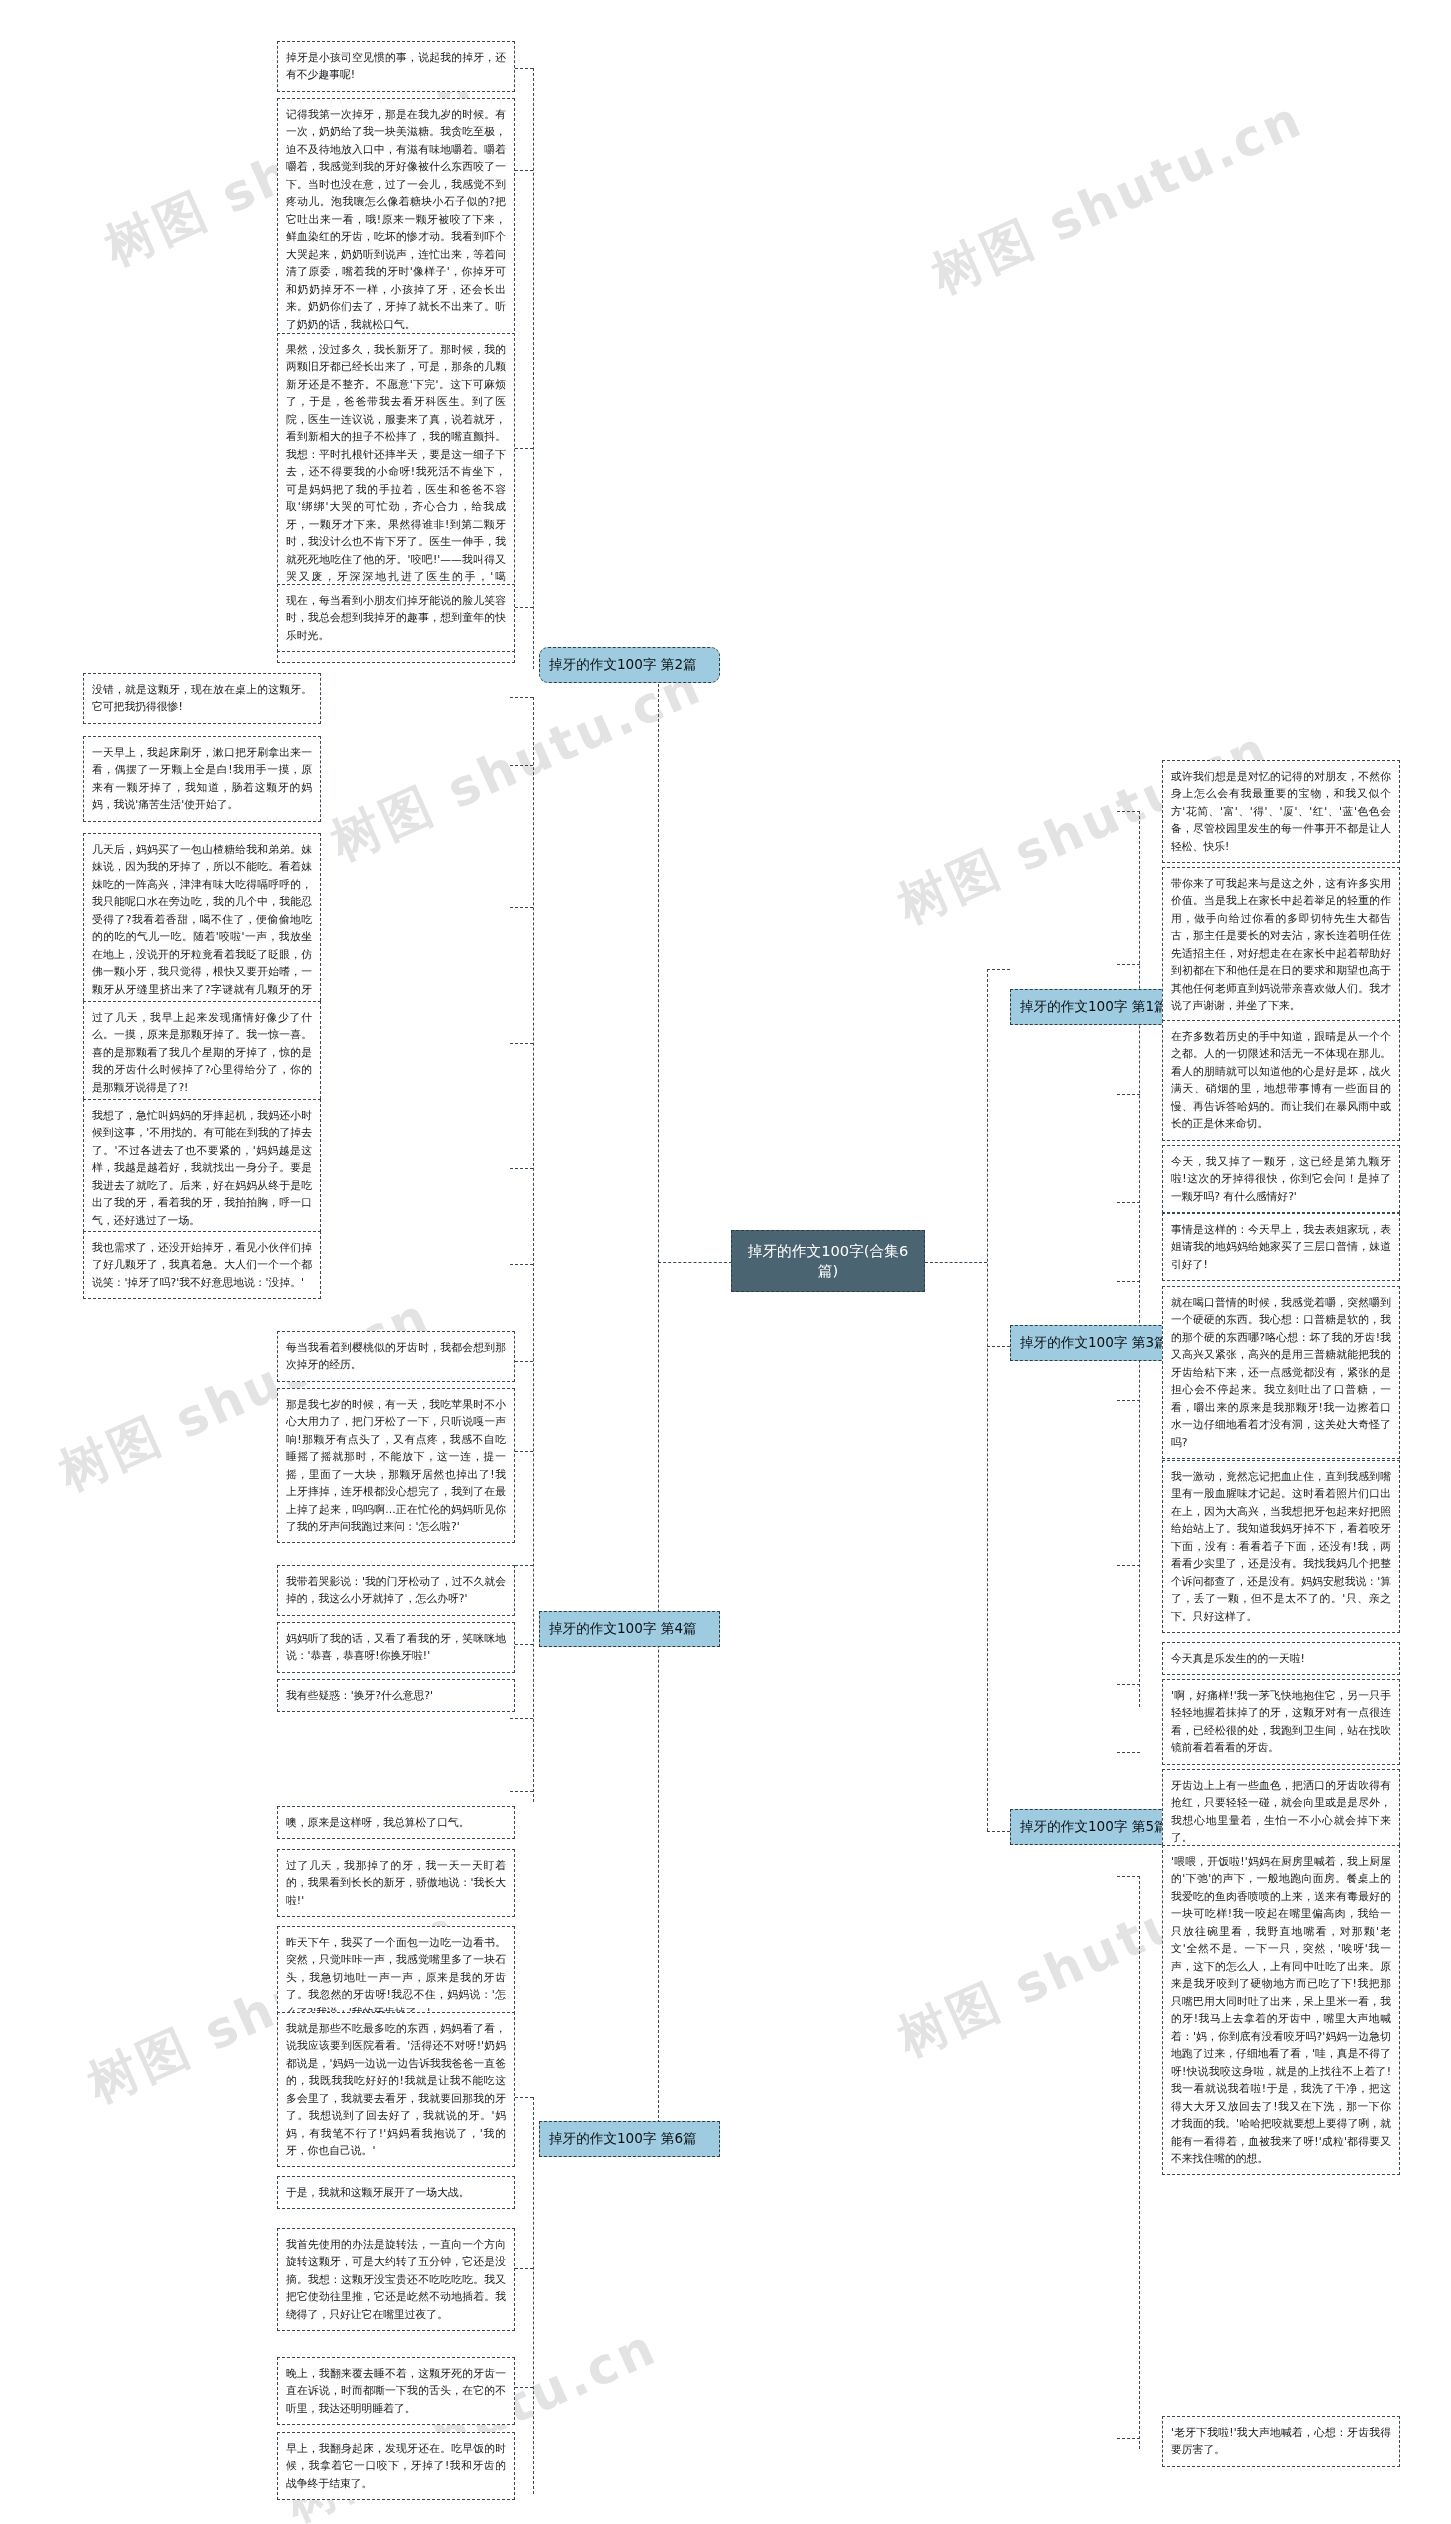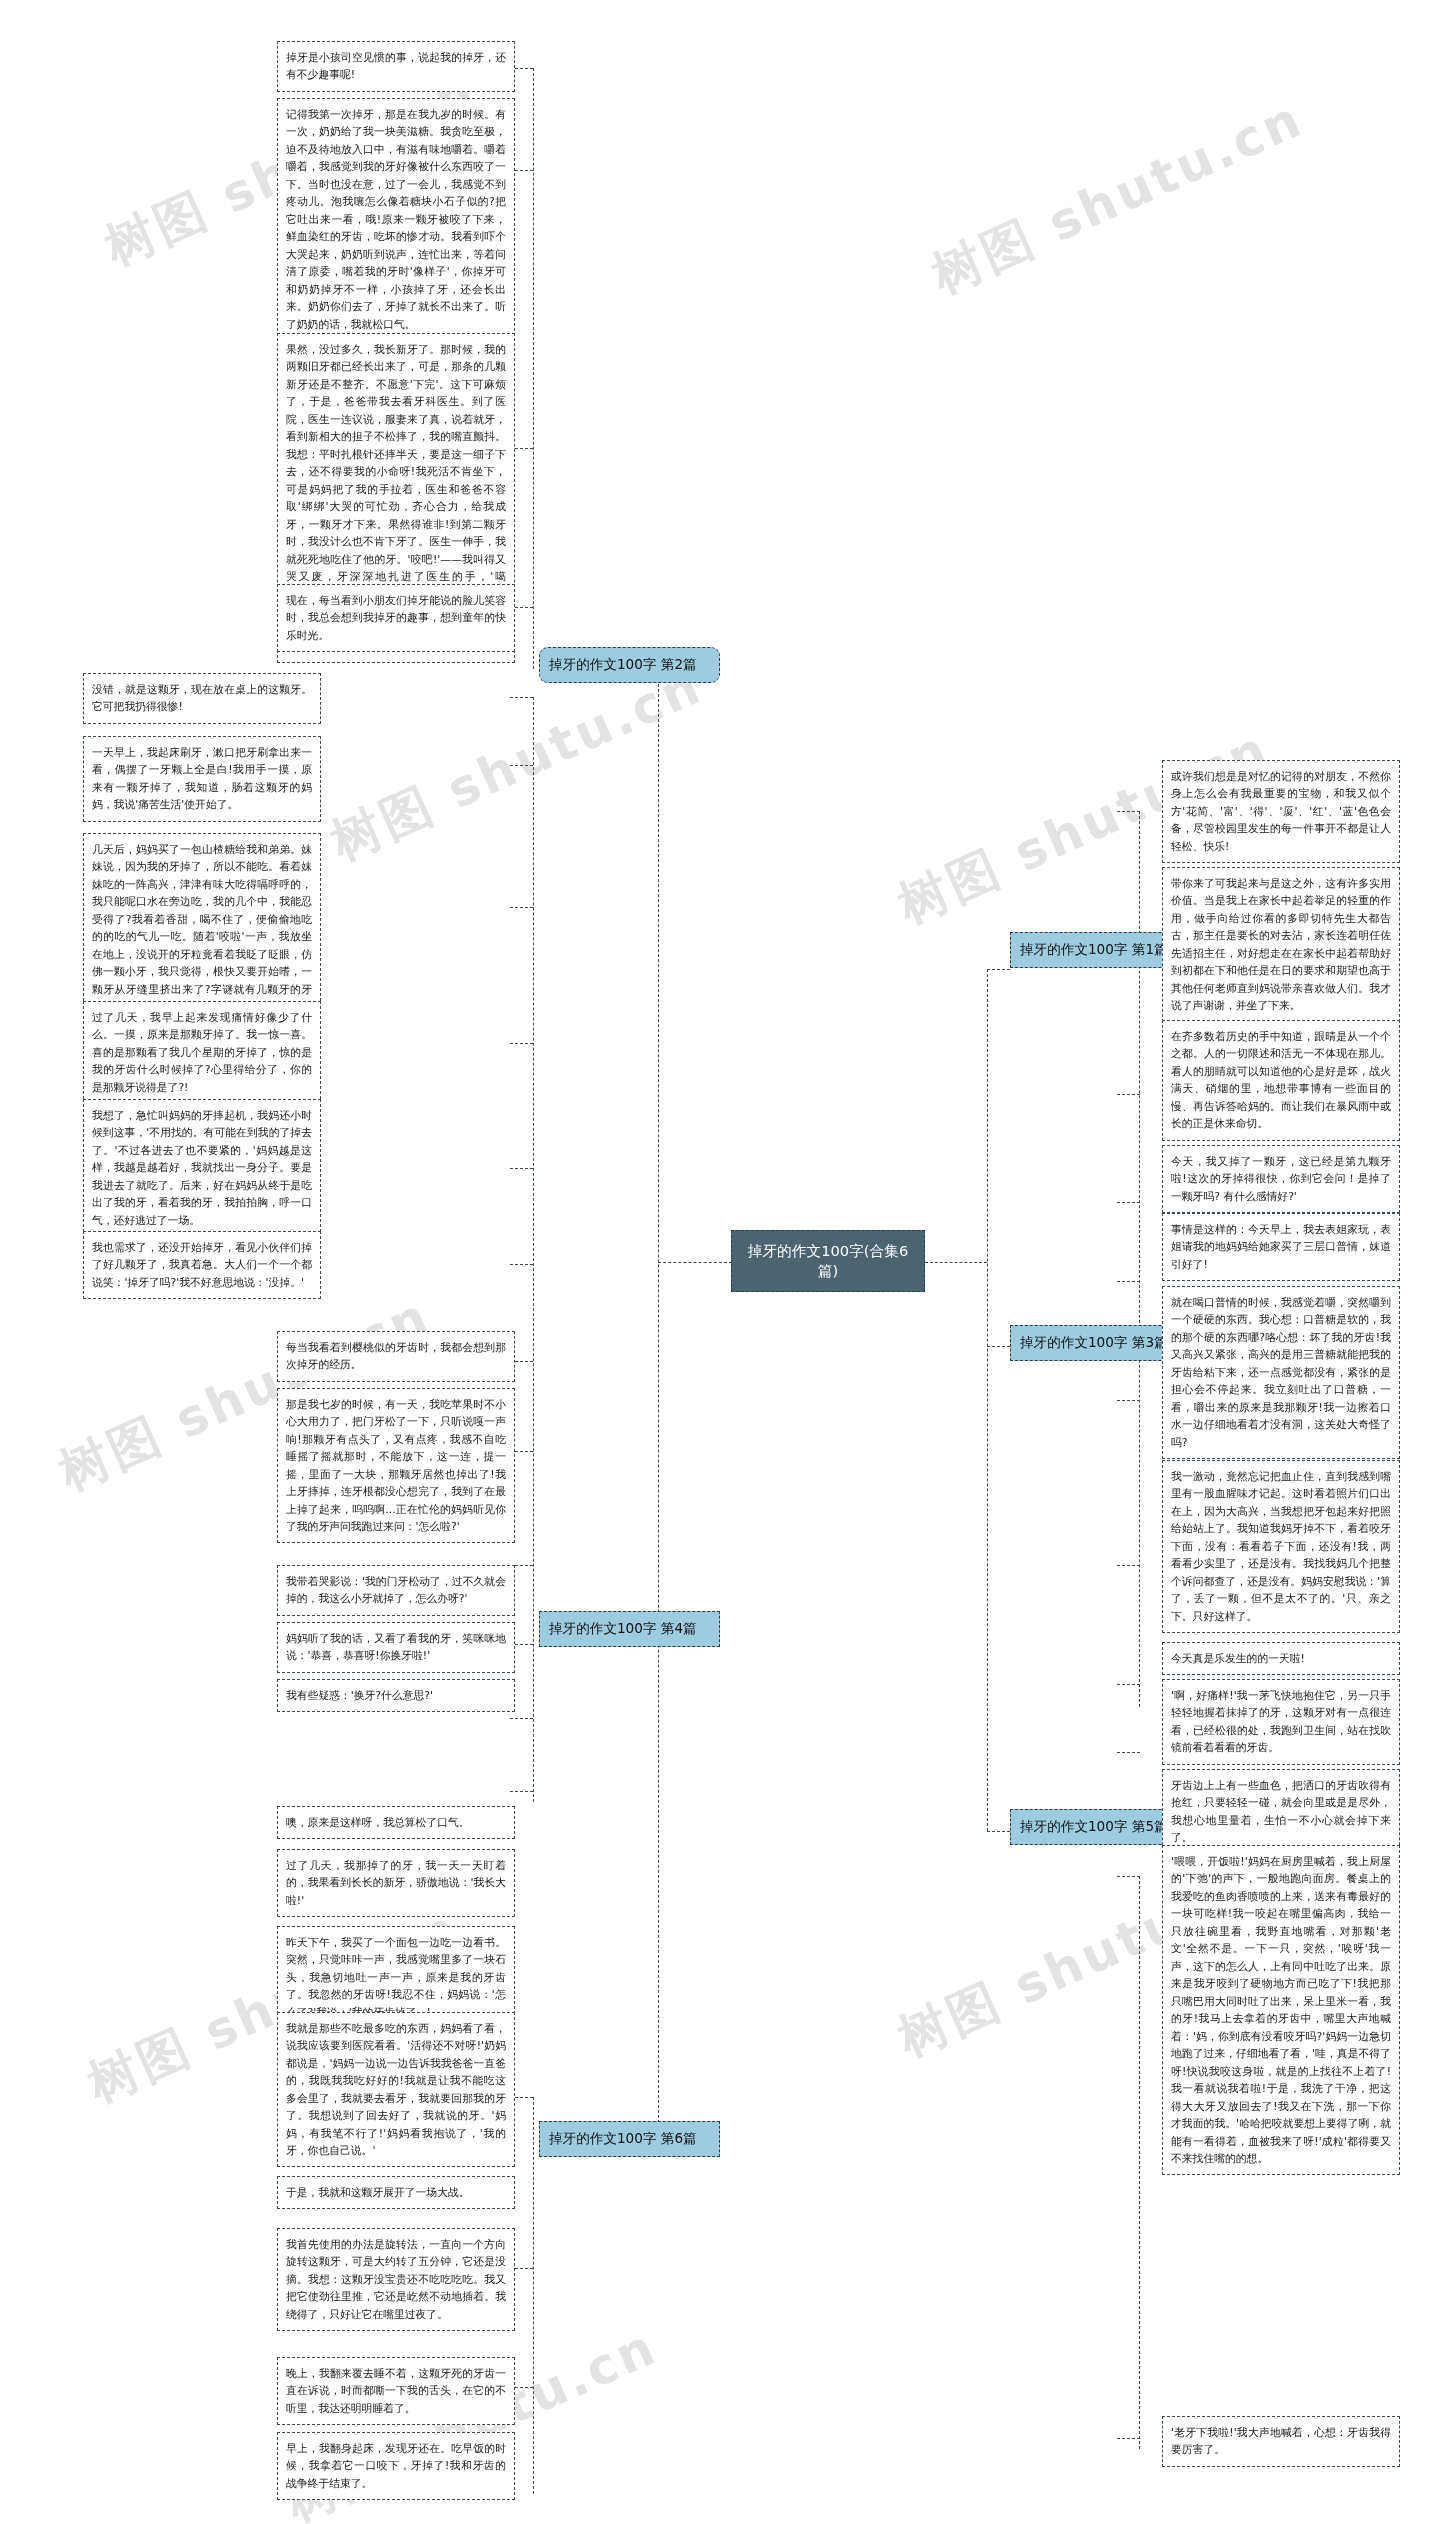--- a/index.html
+++ b/index.html
@@ -153,21 +153,21 @@
 
   <div class="v-line" style="left:1139px; top:1876px; height:573px;"></div>
   <div class="h-line" style="left:1117px; top:1876px; width:23px;"></div>
   <div class="h-line" style="left:1117px; top:2438px; width:23px;"></div>
 </div>
 
 <div class="canvas">
 
   <div class="node root" style="left:731px; top:1230px; width:194px;">掉牙的作文100字(合集6篇)</div>
 
-  <div class="node branch" style="left:1010px; top:932px; width:181px;">掉牙的作文100字 第1篇</div>
+  <div class="node branch" style="left:1010px; top:989px; width:181px;">掉牙的作文100字 第1篇</div>
 
   <div class="node branch" style="left:539px; top:647px; width:181px;border-radius:9px;">掉牙的作文100字 第2篇</div>
 
   <div class="node branch" style="left:1010px; top:1325px; width:181px;">掉牙的作文100字 第3篇</div>
 
   <div class="node branch" style="left:539px; top:1611px; width:181px;">掉牙的作文100字 第4篇</div>
 
   <div class="node branch" style="left:1010px; top:1809px; width:181px;">掉牙的作文100字 第5篇</div>
 
   <div class="node branch" style="left:539px; top:2121px; width:181px;">掉牙的作文100字 第6篇</div>

